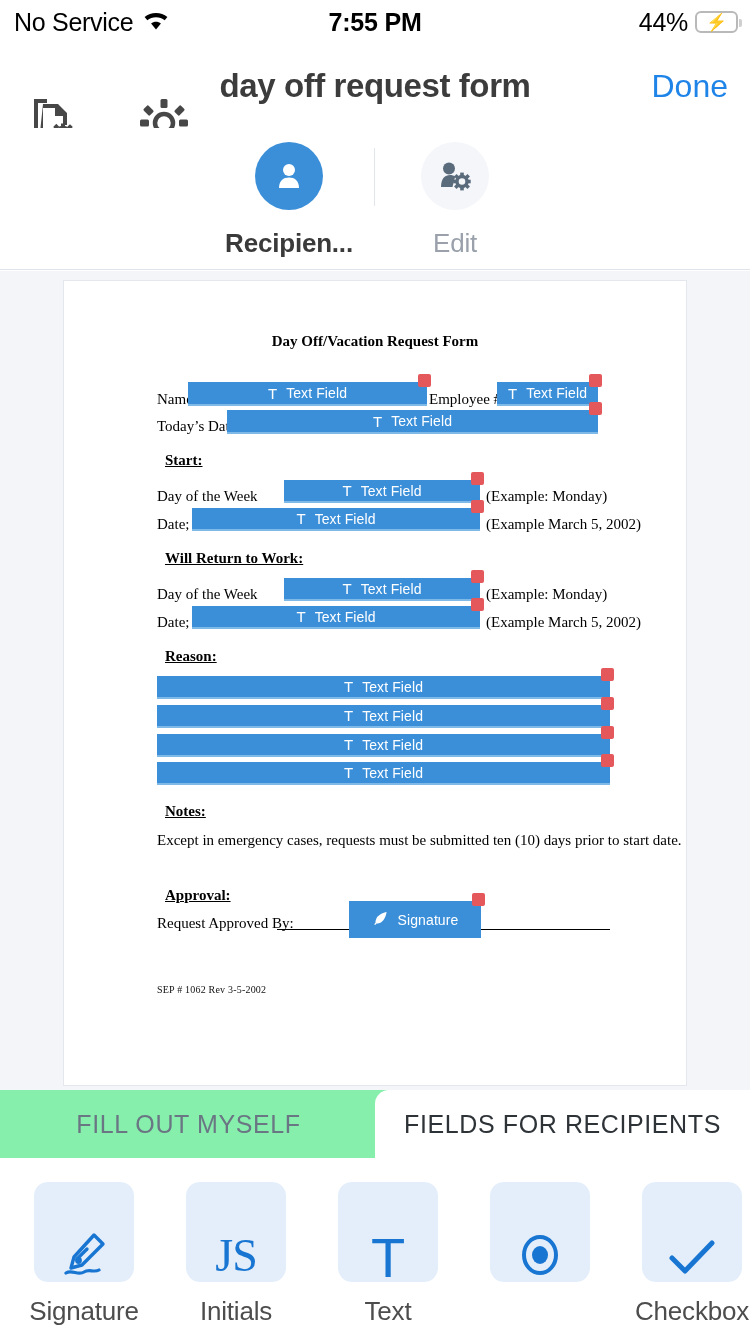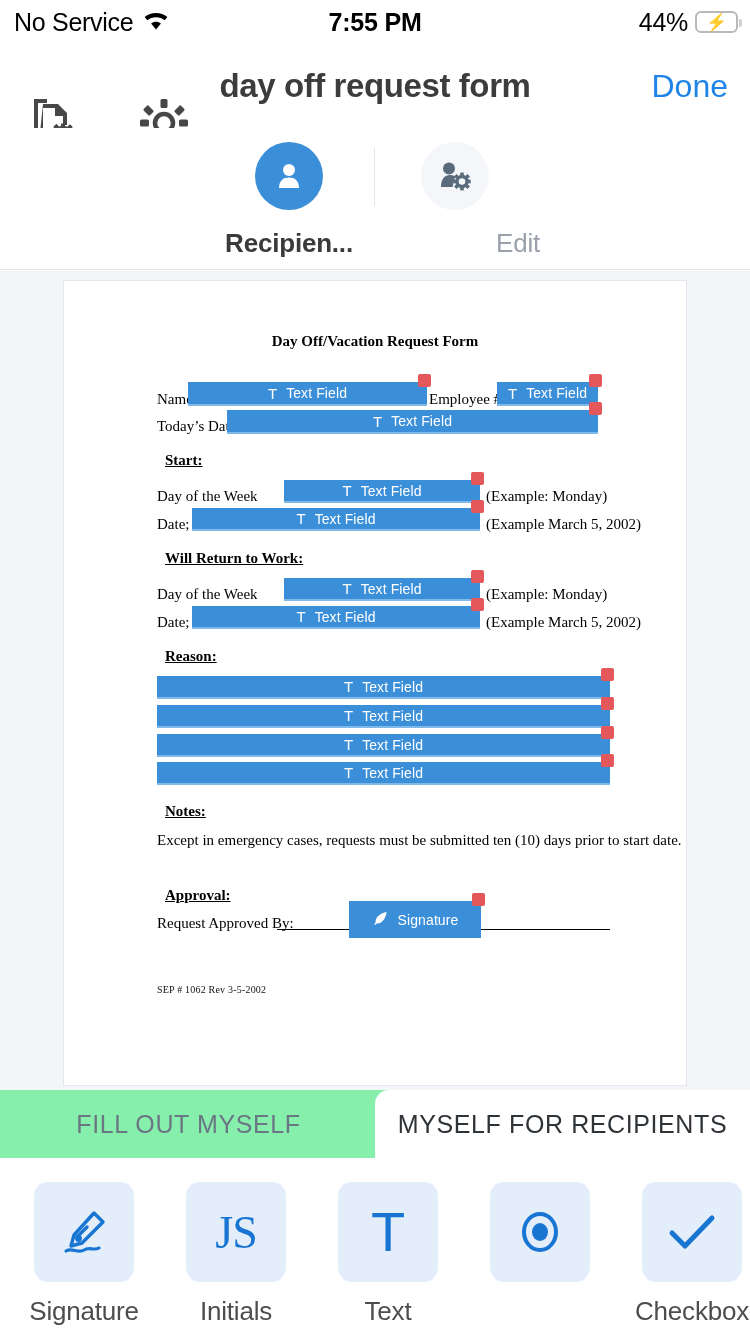--- a/index.html
+++ b/index.html
@@ -63,21 +63,21 @@
   .roletab.recipients { left: 204px; }
   .roletab.edit { left: 370px; }
   .rt-circle {
     width: 68px; height: 68px; border-radius: 50%;
     margin: 0 auto 18px; display:flex; align-items:center; justify-content:center;
   }
   .rt-circle.active { background: #3b8fd9; }
   .rt-circle.inactive { background: #f4f6fa; }
   .rt-label { font-size: 26px; letter-spacing:-0.2px; }
   .rt-label.active { color: #3a3a3a; font-weight: 600; }
-  .rt-label.inactive { color: #9aa1ab; font-weight: 500; text-align: right; }
+  .rt-label.inactive { color: #9aa1ab; font-weight: 500; }
   .rt-divider {
     position:absolute; left: 374px; top: 20px; width:1px; height: 58px; background: #e1e5ec;
   }
 
   
   .docarea {
     position:absolute; top: 271px; left:0; width:750px; height: 819px;
     background: #f3f5f9; overflow:hidden;
   }
   .page {
@@ -128,21 +128,21 @@
   }
 
   
   .toolbar {
     position:absolute; top: 1158px; left: 0; width: 750px; height: 176px;
     background:#fff; display:flex; align-items:flex-start; padding-top: 24px;
   }
   .tool { position:absolute; top: 24px; width: 152px; text-align:center; }
   .tool-box {
     width: 100px; height: 100px; border-radius: 14px; background:#e4eefb;
-    margin: 0 auto 14px; display:flex; align-items:center; justify-content:center;
+    margin: 0 auto 14px; display:flex; align-items:flex-end; justify-content:center;
     color:#1876d2;
   }
   .tool-label { font-size: 26px; color:#4d4d4d; letter-spacing:-0.2px; }
   .tool-initials { font-size: 46px; font-weight: 500; color:#1876d2; letter-spacing:-1px;
                    font-family:"Liberation Serif", serif; }
   .tool-text-t { font-size: 56px; font-weight: 300; color:#1876d2; line-height: 0.85;
                  font-family:"Liberation Sans", sans-serif; }
 </style>
 </head>
 <body>
@@ -335,21 +335,21 @@
         <span class="flabel">Signature</span>
         <span class="handle"></span>
       </div>
 
       <span class="footer-code" style="left:93px; top:703px;">SEP # 1062 Rev 3-5-2002</span>
     </div>
   </div>
 
   <div class="btabs">
     <div class="btab inactive">FILL OUT MYSELF</div>
-    <div class="btab active">MYSELF FOR RECIPIENTS</div>
+    <div class="btab active">FIELDS FOR RECIPIENTS</div>
   </div>
 
   <div class="toolbar">
 
     <div class="tool" style="left:8px;">
       <div class="tool-box">
         <svg width="56" height="56" viewBox="0 0 56 56">
           <path d="M38 9 L47 18 L26 39 L15 42 L18 31 Z" fill="none" stroke="#1876d2" stroke-width="3.4" stroke-linejoin="round"></path>
           <path d="M21 33 L31 23" stroke="#1876d2" stroke-width="3.4" stroke-linecap="round"></path>
           <circle cx="22.5" cy="34.5" r="3.4" fill="#1876d2"></circle>

